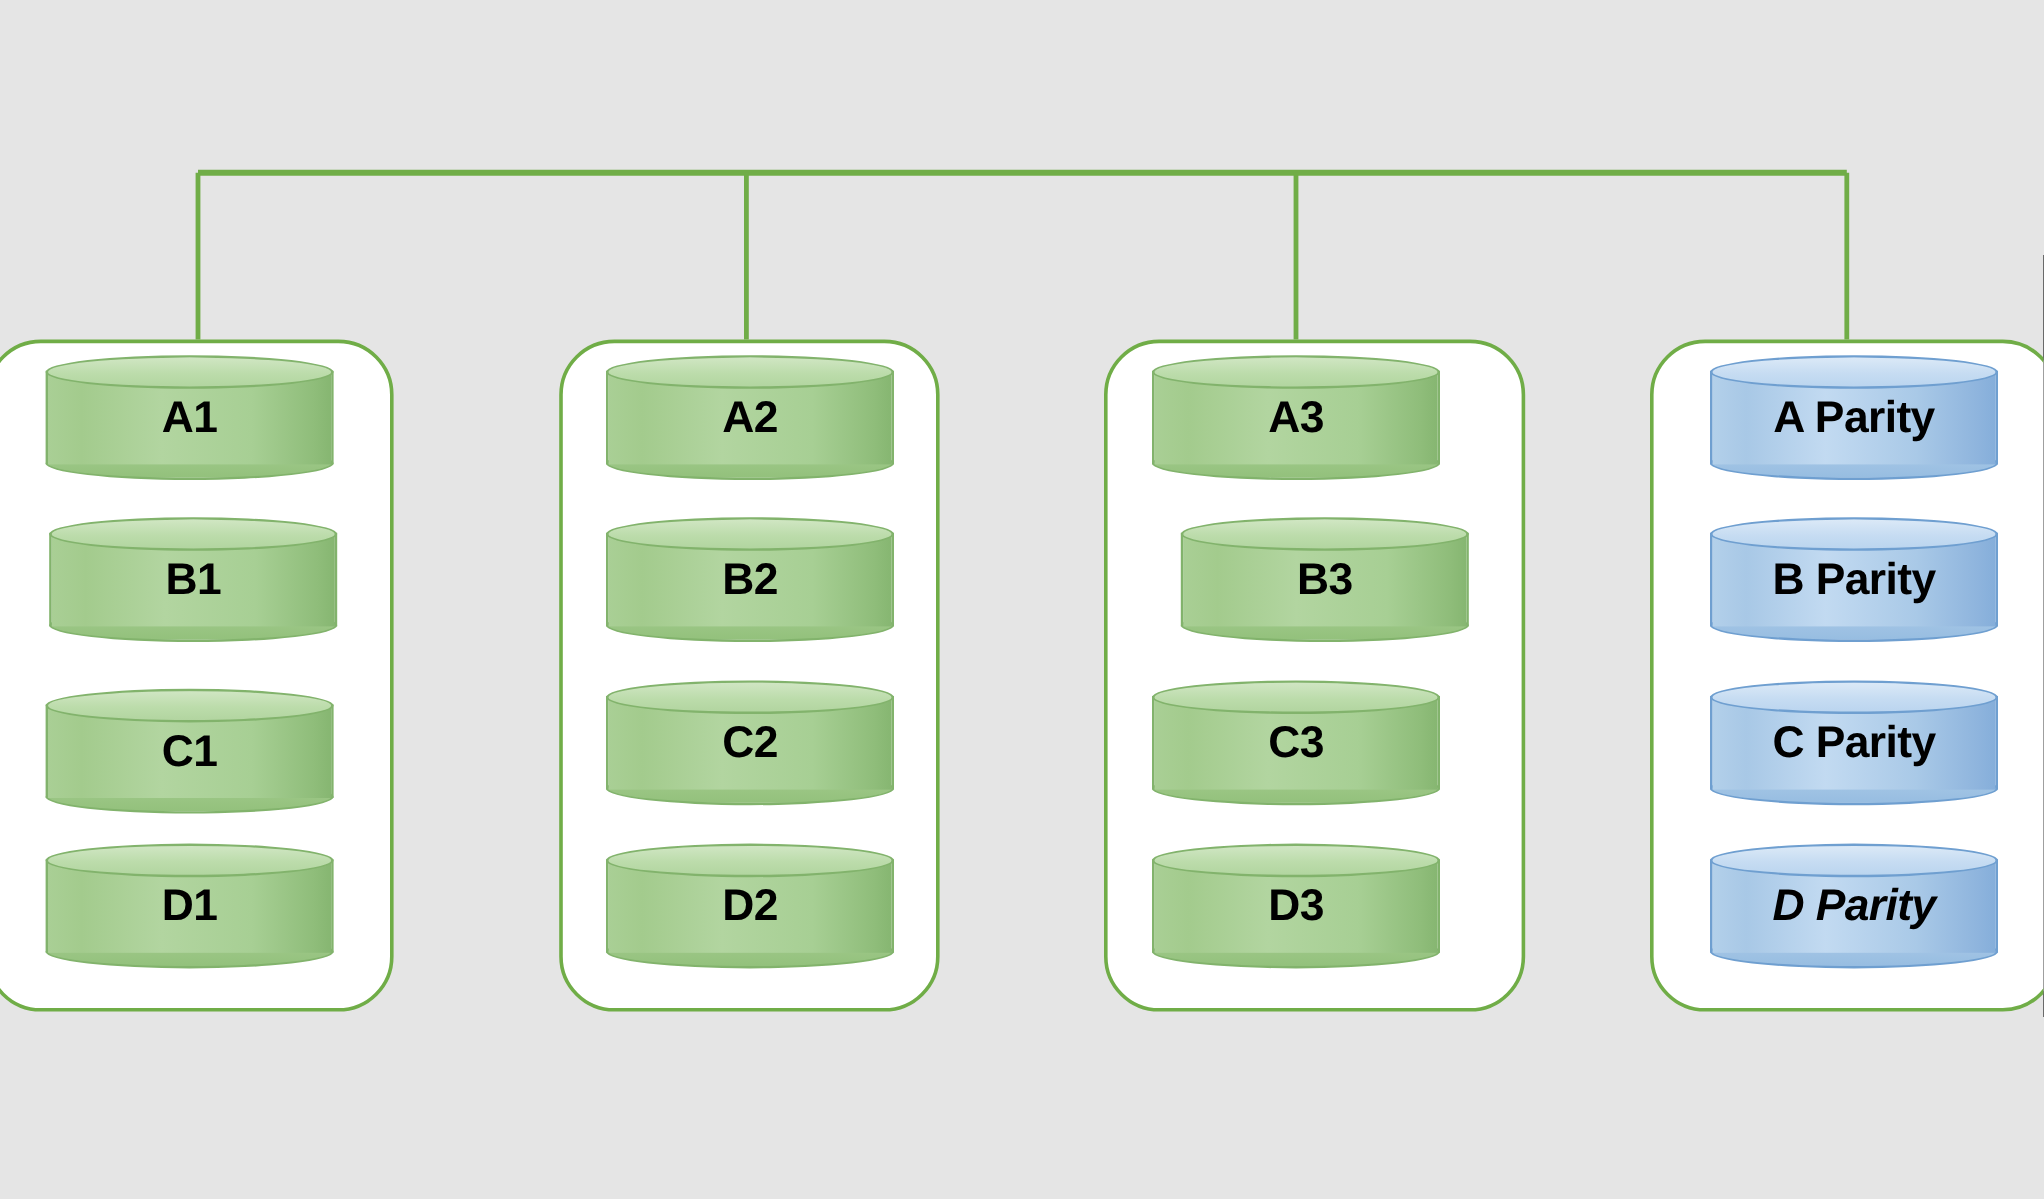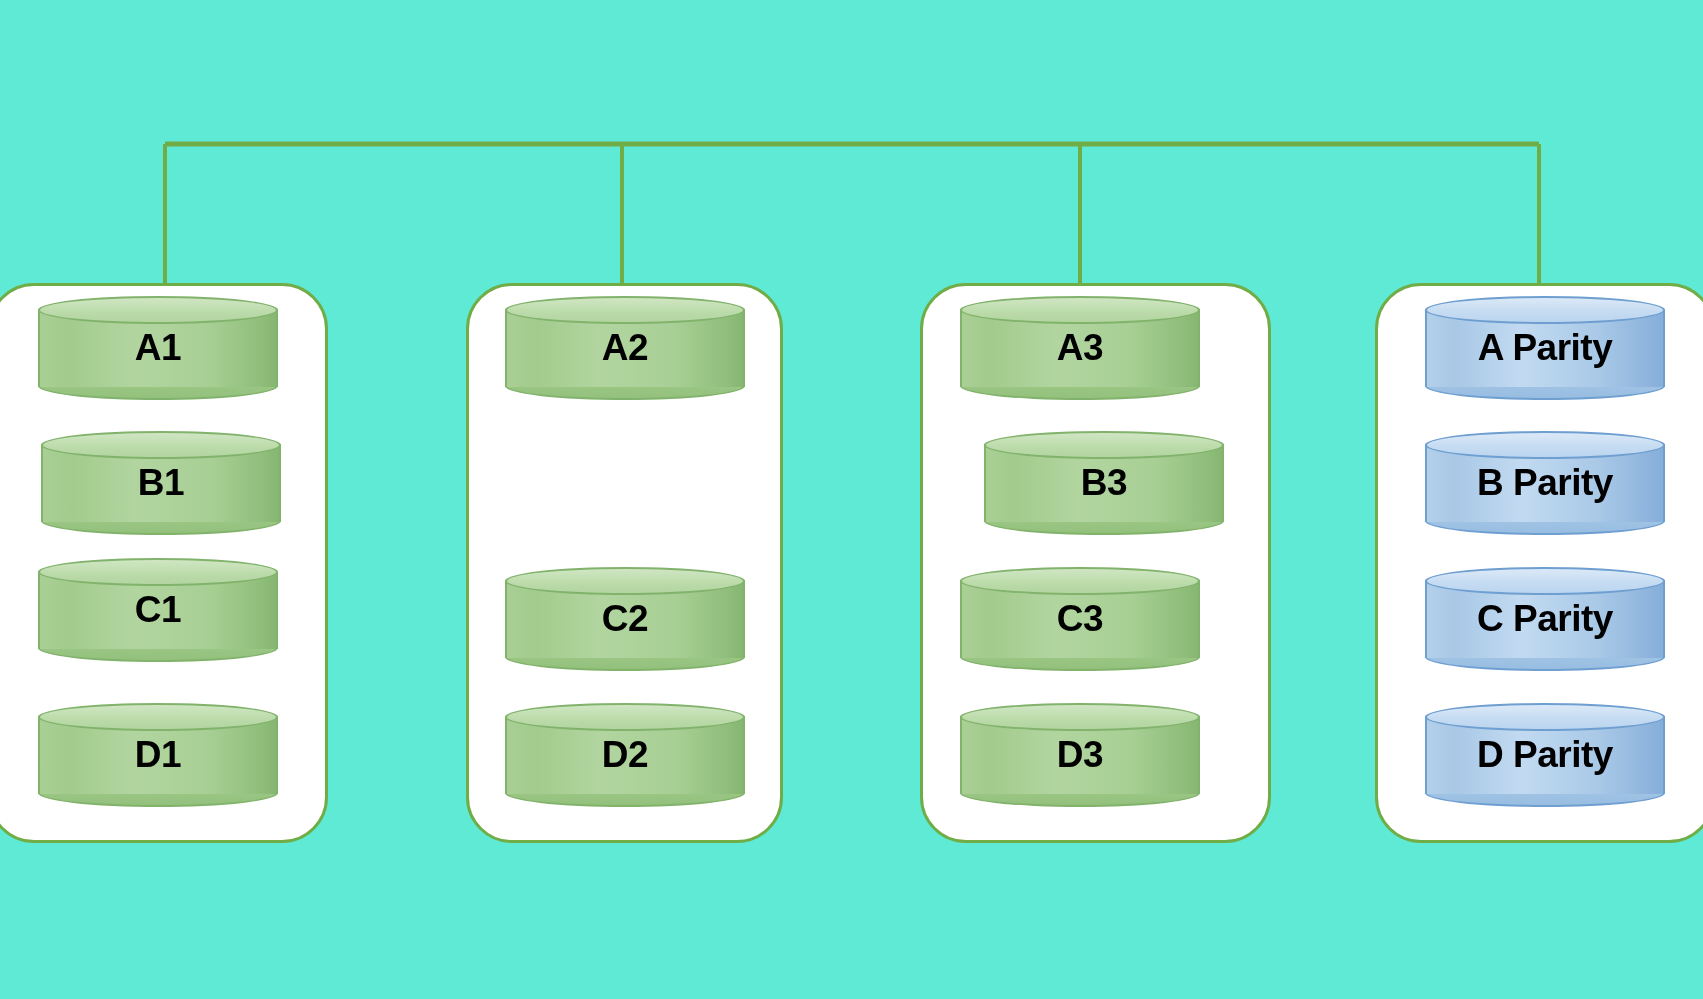--- a/index.html
+++ b/index.html
@@ -8,21 +8,21 @@
     padding: 0;
     background: #000000;
   }
   body {
     font-family: "Liberation Sans", sans-serif;
   }
   #stage {
     position: relative;
     width: 1703px;
     height: 999px;
-    background: #5eead4;
+    background: #e5e5e5;
     overflow: hidden;
   }
 
   
   #connector {
     position: absolute;
     left: 0;
     top: 0;
     width: 1703px;
     height: 999px;
@@ -146,21 +146,21 @@
             <div class="cyl-body"></div>
             <div class="cyl-top"></div>
             <div class="cyl-label">A1</div>
           </div>
           <div class="cylinder cyl-green" style="left: 50px; top: 145px;">
             <div class="cyl-bottom"></div>
             <div class="cyl-body"></div>
             <div class="cyl-top"></div>
             <div class="cyl-label">B1</div>
           </div>
-          <div class="cylinder cyl-green" style="left: 47px; top: 272px;">
+          <div class="cylinder cyl-green" style="left: 47px; top: 288px;">
             <div class="cyl-bottom"></div>
             <div class="cyl-body"></div>
             <div class="cyl-top"></div>
             <div class="cyl-label">C1</div>
           </div>
           <div class="cylinder cyl-green" style="left: 47px; top: 417px;">
             <div class="cyl-bottom"></div>
             <div class="cyl-body"></div>
             <div class="cyl-top"></div>
             <div class="cyl-label">D1</div>
@@ -168,20 +168,26 @@
         </div>
       </div>
       <div class="disk-card" style="left: 466px; width: 317px;">
         <div class="stack">
           <div class="cylinder cyl-green" style="left: 36px; top: 10px; padding-left: 20px;">
             <div class="cyl-bottom"></div>
             <div class="cyl-body"></div>
             <div class="cyl-top"></div>
             <div class="cyl-label">A2</div>
           </div>
+          <div class="cylinder cyl-green" style="left: 36px; top: 145px;">
+            <div class="cyl-bottom"></div>
+            <div class="cyl-body"></div>
+            <div class="cyl-top"></div>
+            <div class="cyl-label">B2</div>
+          </div>
           <div class="cylinder cyl-green" style="left: 36px; top: 281px;">
             <div class="cyl-bottom"></div>
             <div class="cyl-body"></div>
             <div class="cyl-top"></div>
             <div class="cyl-label">C2</div>
           </div>
           <div class="cylinder cyl-green" style="left: 36px; top: 417px;">
             <div class="cyl-bottom"></div>
             <div class="cyl-body"></div>
             <div class="cyl-top"></div>
@@ -230,21 +236,21 @@
             <div class="cyl-body"></div>
             <div class="cyl-top"></div>
             <div class="cyl-label">A Parity</div>
           </div>
           <div class="cylinder cyl-blue" style="left: 47px; top: 281px;">
             <div class="cyl-bottom"></div>
             <div class="cyl-body"></div>
             <div class="cyl-top"></div>
             <div class="cyl-label">C Parity</div>
           </div>
-          <div class="cylinder cyl-blue" style="left: 47px; top: 417px;">
+          <div class="cylinder cyl-blue" style="left: 47px; top: 417px; font-style: italic;">
             <div class="cyl-bottom"></div>
             <div class="cyl-body"></div>
             <div class="cyl-top"></div>
             <div class="cyl-label">D Parity</div>
           </div>
         </div>
       </div>
     </div>
 
 </div>

